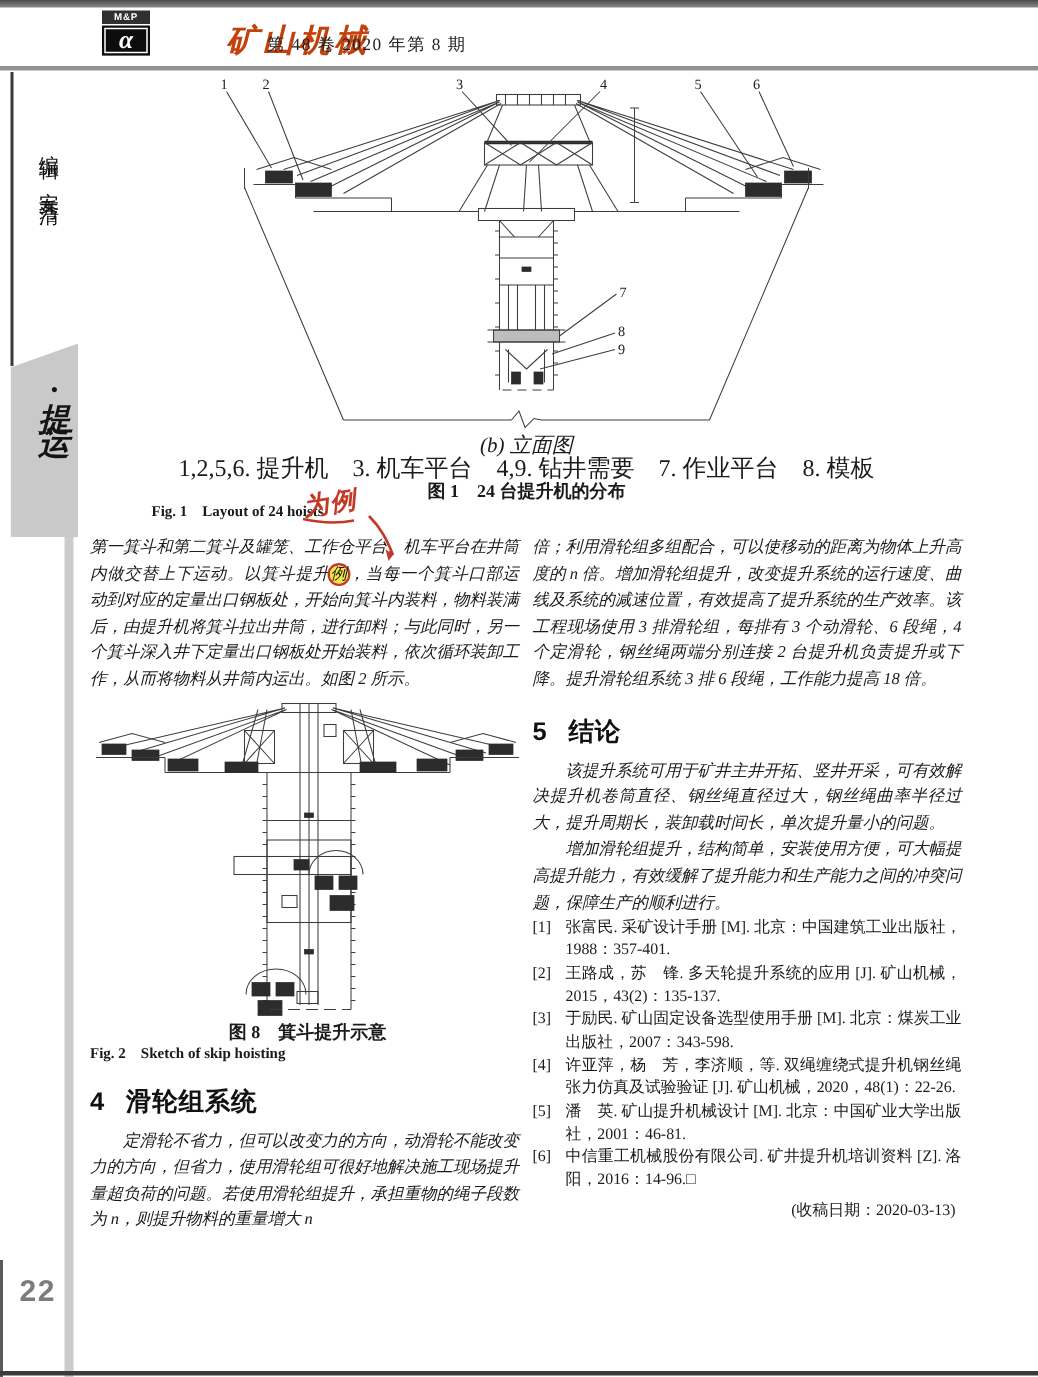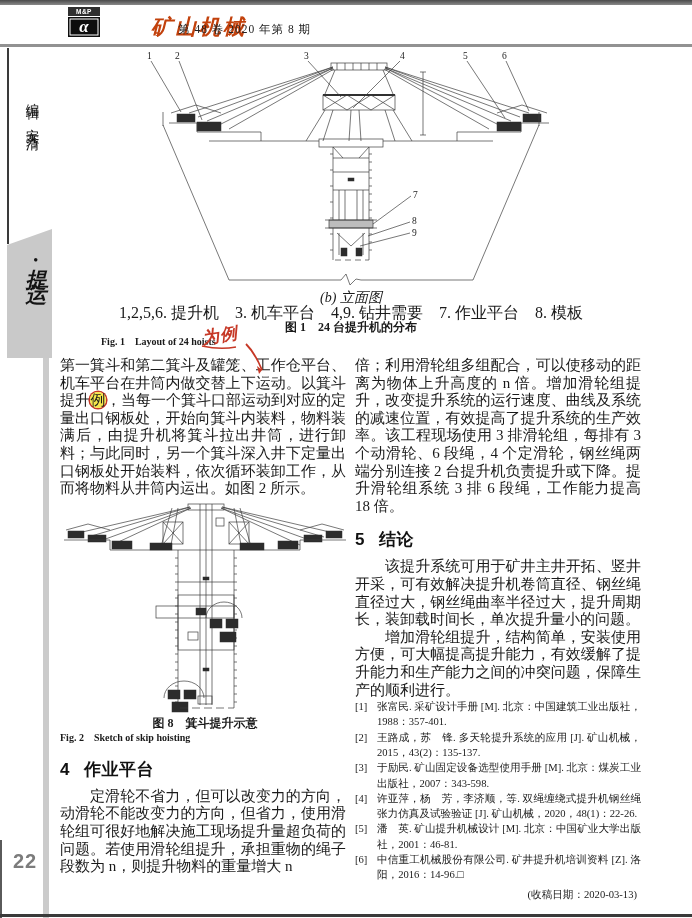--- a/index.html
+++ b/index.html
@@ -34,21 +34,21 @@
   
   .main{position:absolute;left:60px;top:50px;width:582px;}
   .fig1-wrap{width:500px;margin:0 auto;}
   svg{display:block;}
   .fig-sub{text-align:center;font-size:14px;font-style:italic;margin:2px;line-height:12px;}
   .fig-legend{text-align:center;font-size:16px;margin:0;line-height:13px;}
   .fig-cap-zh{text-align:center;font-weight:bold;font-size:12px;margin:1px 0 0;line-height:15px;}
   .fig-cap-en{text-align:left;font-weight:bold;font-size:10px;margin:0;line-height:14px;}
   .cols{display:flex;gap:9px;margin-top:8px;}
   .col{width:286px;}
-  p.body{font-size:15px;line-height:17.6px;text-align:justify;margin:0;}
+  p.body{font-size:11px;line-height:17.6px;text-align:justify;margin:0;font-style:italic;}
   p.indent{text-indent:2em;}
   .fig2-wrap{width:290px;margin:2px auto 0;}
   .h2{font:bold 17px "Liberation Sans","DejaVu Sans",sans-serif;color:#111;
       margin:13px 0 7px;letter-spacing:.5px;}
   .h2 .no{margin-right:14px;}
   .refs-title{text-align:center;font:bold 12px "Liberation Sans","DejaVu Sans",sans-serif;
               margin:10px 0 6px;letter-spacing:3px;}
   .ref{display:flex;font-size:10.6px;line-height:15.3px;}
   .ref-no{width:22px;flex:none;}
   .ref-text{flex:1;text-align:justify;}
@@ -224,21 +224,21 @@
             <rect class="machine" x="124" y="190" width="12" height="9"></rect>
             <rect class="machine" x="112" y="202" width="16" height="10"></rect>
             <rect class="tech" x="138" y="196" width="14" height="8"></rect>
             <rect class="machine" x="143" y="168" width="6" height="3"></rect>
             <path class="tech" d="M120,208 h8 M132,208 h8 M144,208 h8 M156,208 h8 M168,208 h6"></path>
           </svg>
           <p class="fig-cap-zh">图 8　箕斗提升示意</p>
           <p class="fig-cap-en">Fig. 2　Sketch of skip hoisting</p>
         </div>
 
-        <h2 class="h2"><span class="no">4</span><span>作业平台</span></h2>
+        <h2 class="h2"><span class="no">4</span><span>滑轮组系统</span></h2>
         <p class="body indent">定滑轮不省力，但可以改变力的方向，动滑轮不能改变力的方向，但省力，使用滑轮组可很好地解决施工现场提升量超负荷的问题。若使用滑轮组提升，承担重物的绳子段数为 n，则提升物料的重量增大 n</p>
       </div>
 
       <div class="col">
         <p class="body">倍；利用滑轮组多组配合，可以使移动的距离为物体上升高度的 n 倍。增加滑轮组提升，改变提升系统的运行速度、曲线及系统的减速位置，有效提高了提升系统的生产效率。该工程现场使用 3 排滑轮组，每排有 3 个动滑轮、6 段绳，4 个定滑轮，钢丝绳两端分别连接 2 台提升机负责提升或下降。提升滑轮组系统 3 排 6 段绳，工作能力提高 18 倍。</p>
 
         <h2 class="h2"><span class="no">5</span><span>结论</span></h2>
         <p class="body indent">该提升系统可用于矿井主井开拓、竖井开采，可有效解决提升机卷筒直径、钢丝绳直径过大，钢丝绳曲率半径过大，提升周期长，装卸载时间长，单次提升量小的问题。</p>
         <p class="body indent">增加滑轮组提升，结构简单，安装使用方便，可大幅提高提升能力，有效缓解了提升能力和生产能力之间的冲突问题，保障生产的顺利进行。</p>
 

